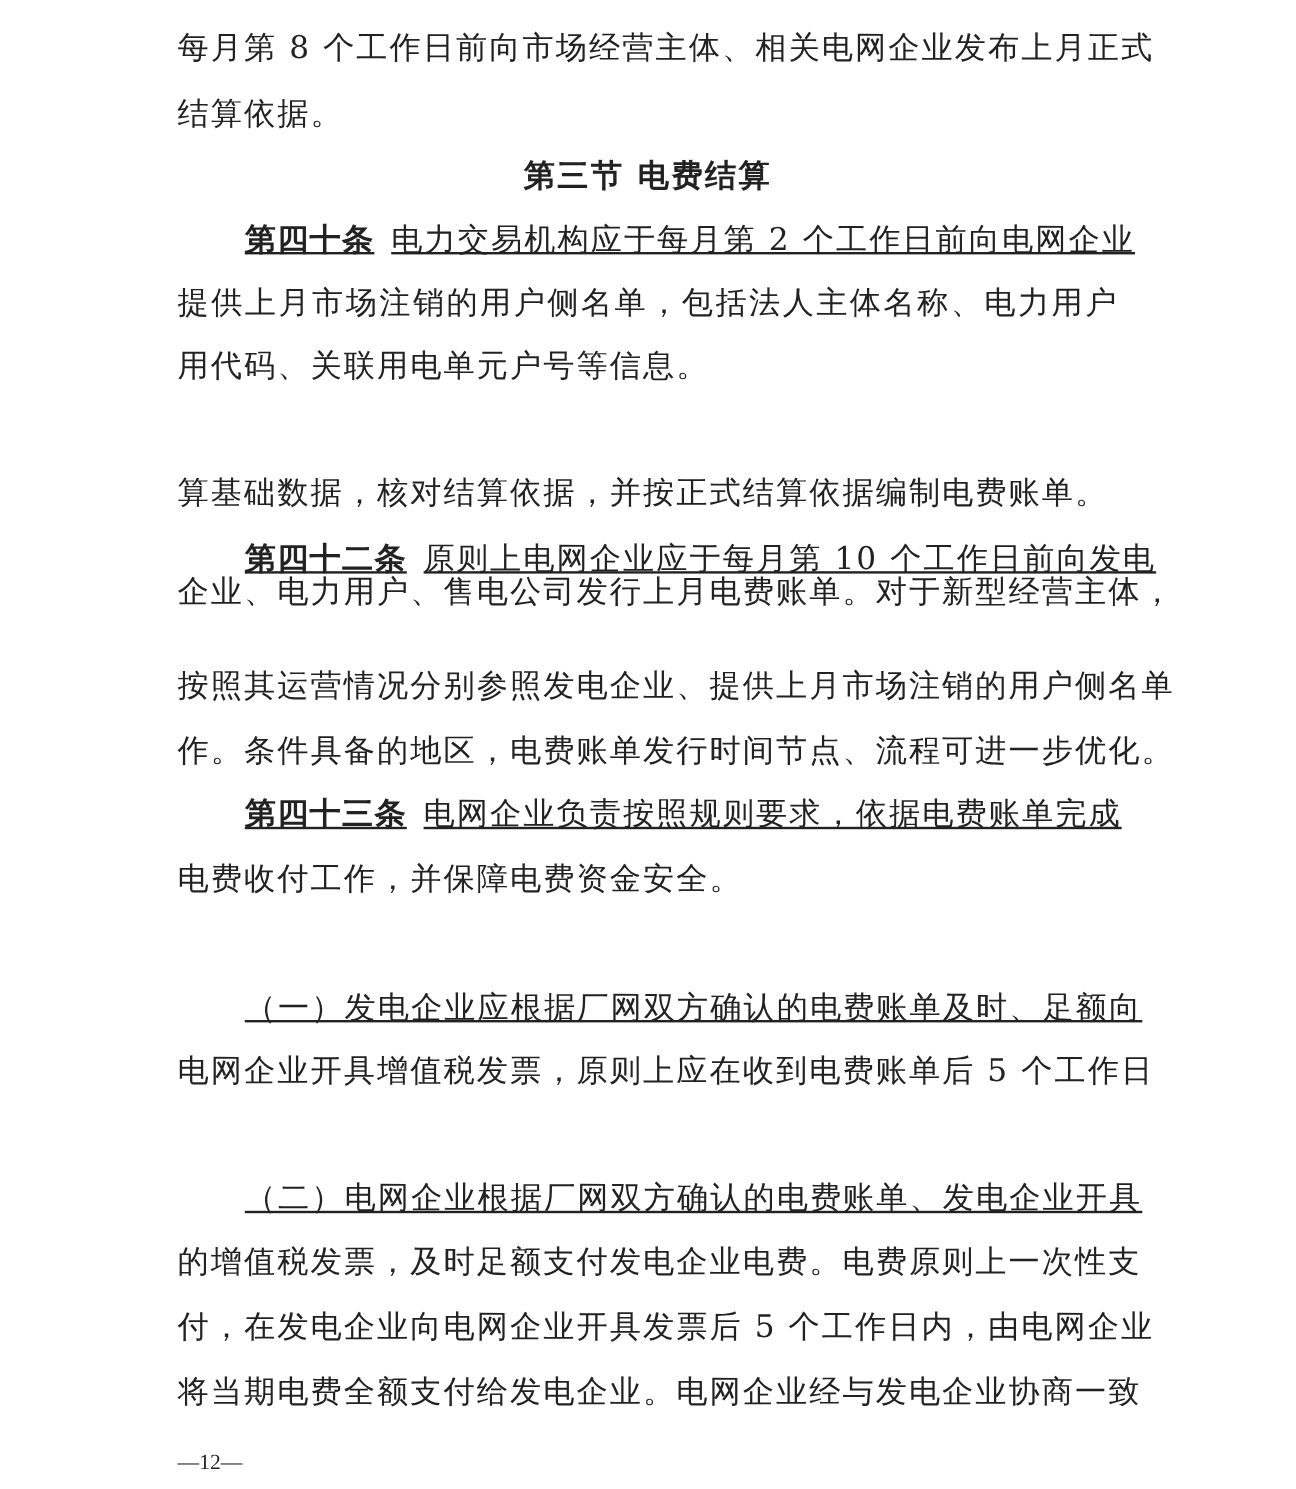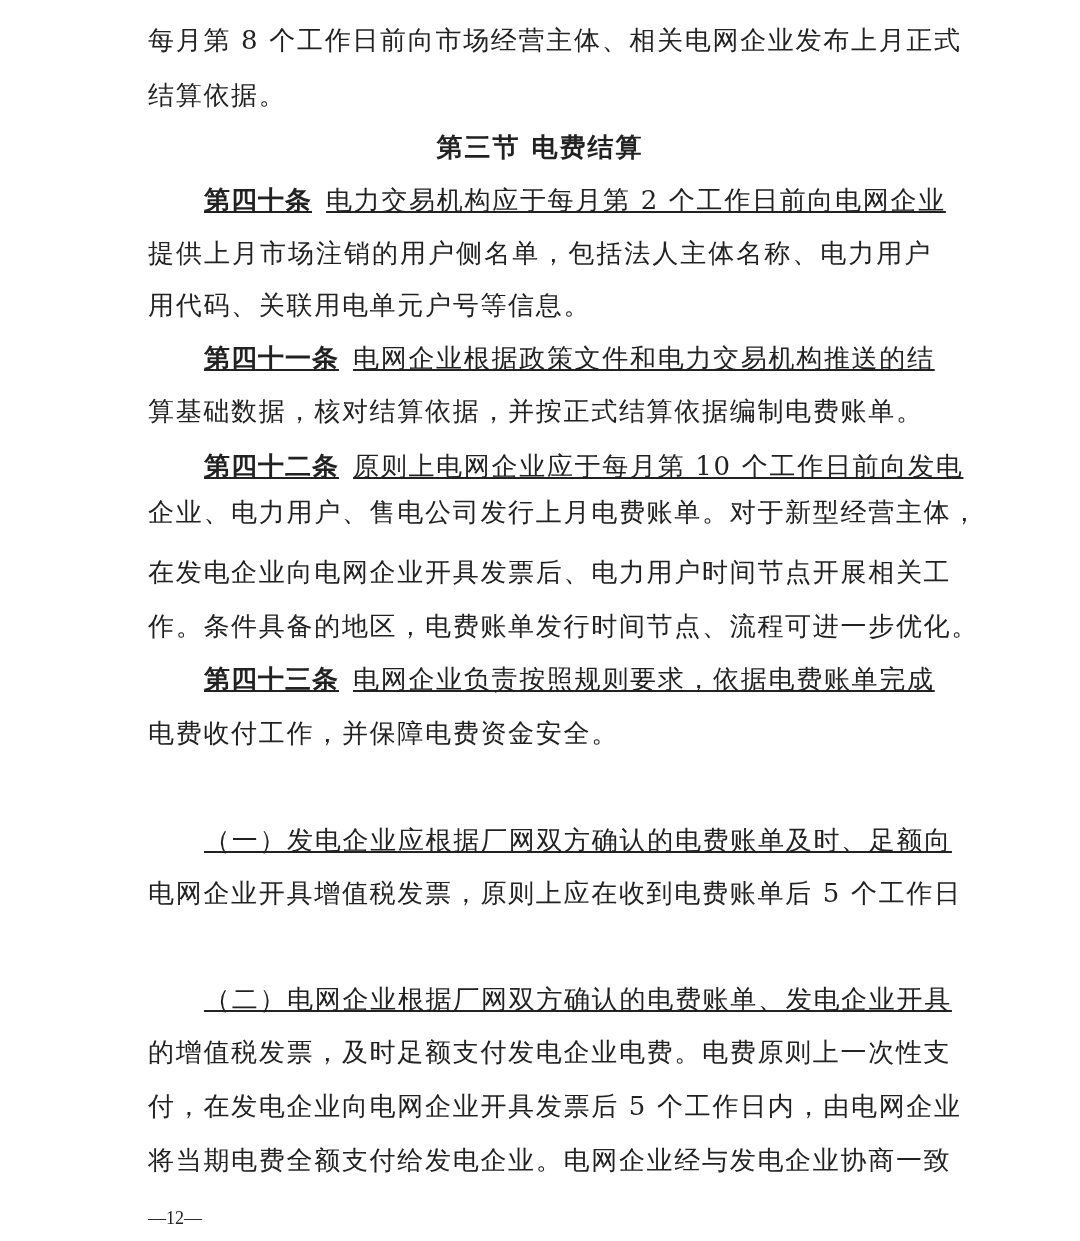--- a/index.html
+++ b/index.html
@@ -24,30 +24,27 @@
   <div class="line" style="top:75px">结算依据。</div>
 
   <div class="line heading" style="top:127px">第三节  电费结算</div>
 
   <div class="line indent justify" style="top:180px">
     <span class="art">第四十条</span><span>电力交易机构应于每月第 2 个工作日前向电网企业</span>
   </div>
   <div class="line justify" style="top:233px">提供上月市场注销的用户侧名单，包括法人主体名称、电力用户</div>
   <div class="line" style="top:285px">用代码、关联用电单元户号等信息。</div>
 
-  <div class="line indent justify" style="top:338px">
-    <span class="art">第四十一条</span><span>电网企业根据政策文件和电力交易机构推送的结</span>
-  </div>
   <div class="line" style="top:391px">算基础数据，核对结算依据，并按正式结算依据编制电费账单。</div>
 
   <div class="line indent justify" style="top:446px">
     <span class="art">第四十二条</span><span>原则上电网企业应于每月第 10 个工作日前向发电</span>
   </div>
-  <div class="line justify" style="top:492px">企业、电力用户、售电公司发行上月电费账单。对于新型经营主体，</div>
-  <div class="line justify" style="top:552px">在发电企业向电网企业开具发票后、电力用户时间节点开展相关工</div>
+  <div class="line justify" style="top:474px">企业、电力用户、售电公司发行上月电费账单。对于新型经营主体，</div>
+  <div class="line justify" style="top:552px">按照其运营情况分别参照发电企业、提供上月市场注销的用户侧名单</div>
   <div class="line justify" style="top:606px">作。条件具备的地区，电费账单发行时间节点、流程可进一步优化。</div>
 
   <div class="line indent justify" style="top:659px">
     <span class="art">第四十三条</span><span>电网企业负责按照规则要求，依据电费账单完成</span>
   </div>
   <div class="line" style="top:713px">电费收付工作，并保障电费资金安全。</div>
 
 
   <div class="line indent justify" style="top:820px">（一）发电企业应根据厂网双方确认的电费账单及时、足额向</div>
   <div class="line justify" style="top:873px">电网企业开具增值税发票，原则上应在收到电费账单后 5 个工作日</div>

